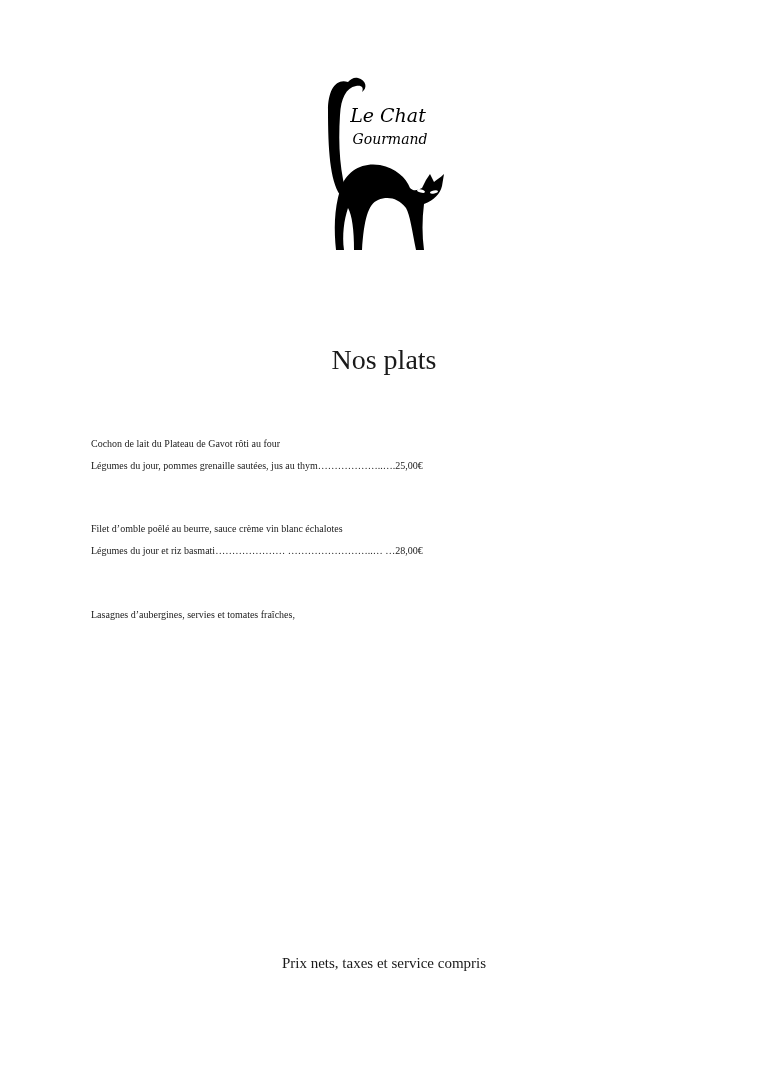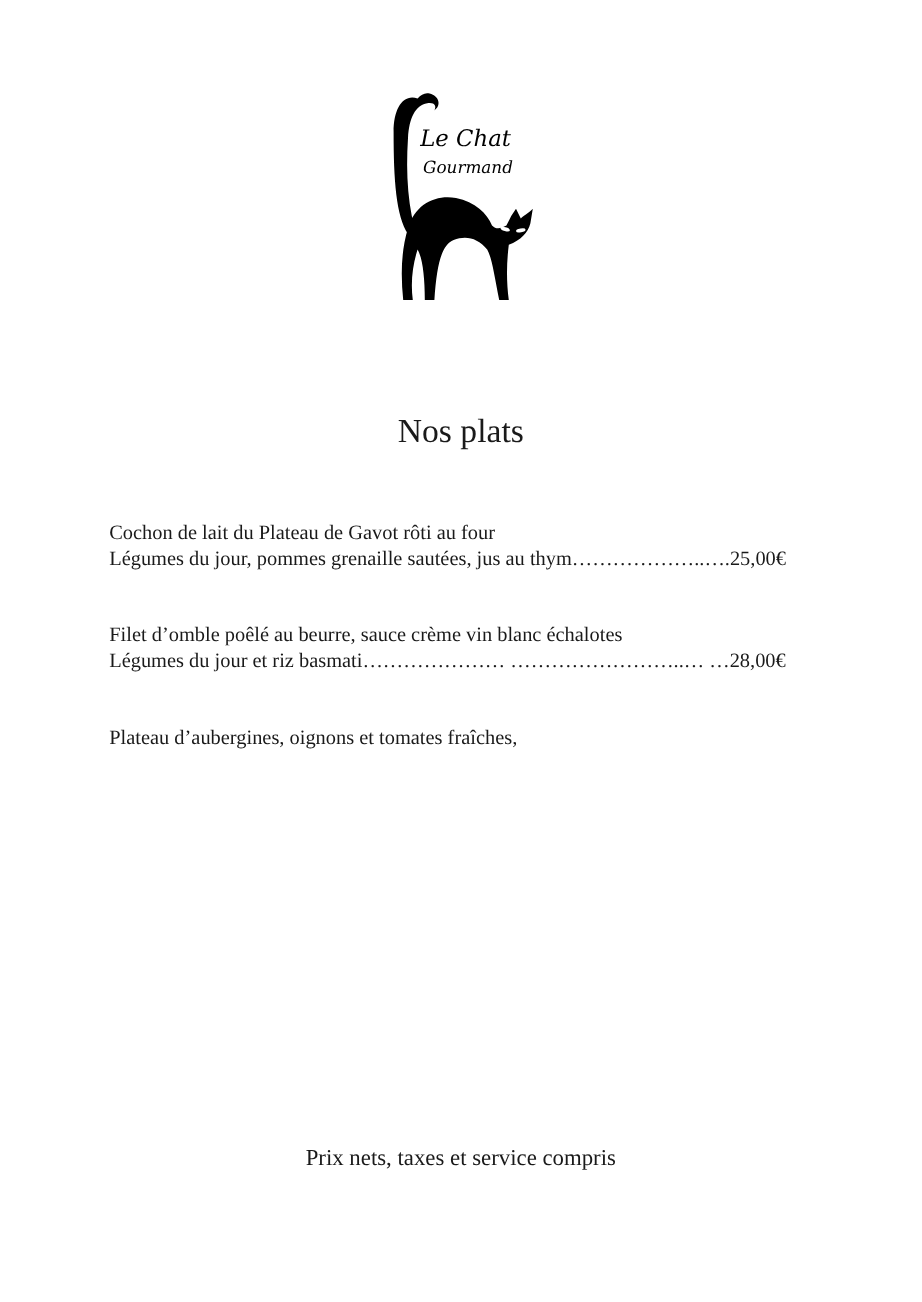--- a/index.html
+++ b/index.html
@@ -3,24 +3,24 @@
   <meta charset="utf-8">
   <style>
     html, body { margin: 0; padding: 0; background: #ffffff; }
     body { width: 768px; height: 1085px; position: relative; overflow: hidden;
            font-family: "DejaVu Serif", "Liberation Serif", serif; color: #1a1a1a; }
     .logo { position: absolute; left: 318px; top: 70px; width: 130px; height: 185px; }
     .logo svg { width: 100%; height: 100%; }
     .title { position: absolute; left: 0; width: 768px; top: 344px; text-align: center;
              font-size: 28px; font-family: "Liberation Serif", serif; }
     .dish { position: absolute; left: 91px; font-family: "Liberation Serif", serif;
-            font-size: 17px; line-height: 22px; white-space: nowrap; }
+            font-size: 10px; line-height: 22px; white-space: nowrap; }
     .dish .line { display: block; }
     .footer { position: absolute; left: 0; width: 768px; top: 955px; text-align: center;
-              font-family: "Liberation Serif", serif; font-size: 19px; }
+              font-family: "Liberation Serif", serif; font-size: 15px; }
     .script { font-family: "DejaVu Serif", serif; font-style: italic; }
   </style>
 </head>
 <body>
 
 <div class="logo">
   <svg viewBox="0 0 130 185">
 
     <path d="M30 12 C18 8 10 20 10 40 C10 80 12 110 22 125 L30 128 C22 105 20 75 22 45 C23 28 28 18 38 16 C44 15 46 18 44 22 C50 18 48 10 40 8 C36 7 33 9 30 12 Z" fill="#000"></path>
 
@@ -39,19 +39,19 @@
   <span class="line">Cochon de lait du Plateau de Gavot rôti au four</span>
   <span class="line">Légumes du jour, pommes grenaille sautées, jus au thym………………..….25,00€</span>
 </div>
 
 <div class="dish" style="top:518px;">
   <span class="line">Filet d’omble poêlé au beurre, sauce crème vin blanc échalotes</span>
   <span class="line">Légumes du jour et riz basmati………………… ……………………..… …28,00€</span>
 </div>
 
 <div class="dish" style="top:604px;">
-  <span class="line">Plateau d’aubergines, oignons et tomates fraîches,</span>
+  <span class="line">Lasagnes d’aubergines, servies et tomates fraîches,</span>
 </div>
 
 <div class="dish" style="top:690px;">
 </div>
 
 <div class="footer">Prix nets, taxes et service compris</div>
 
 </body></html>

